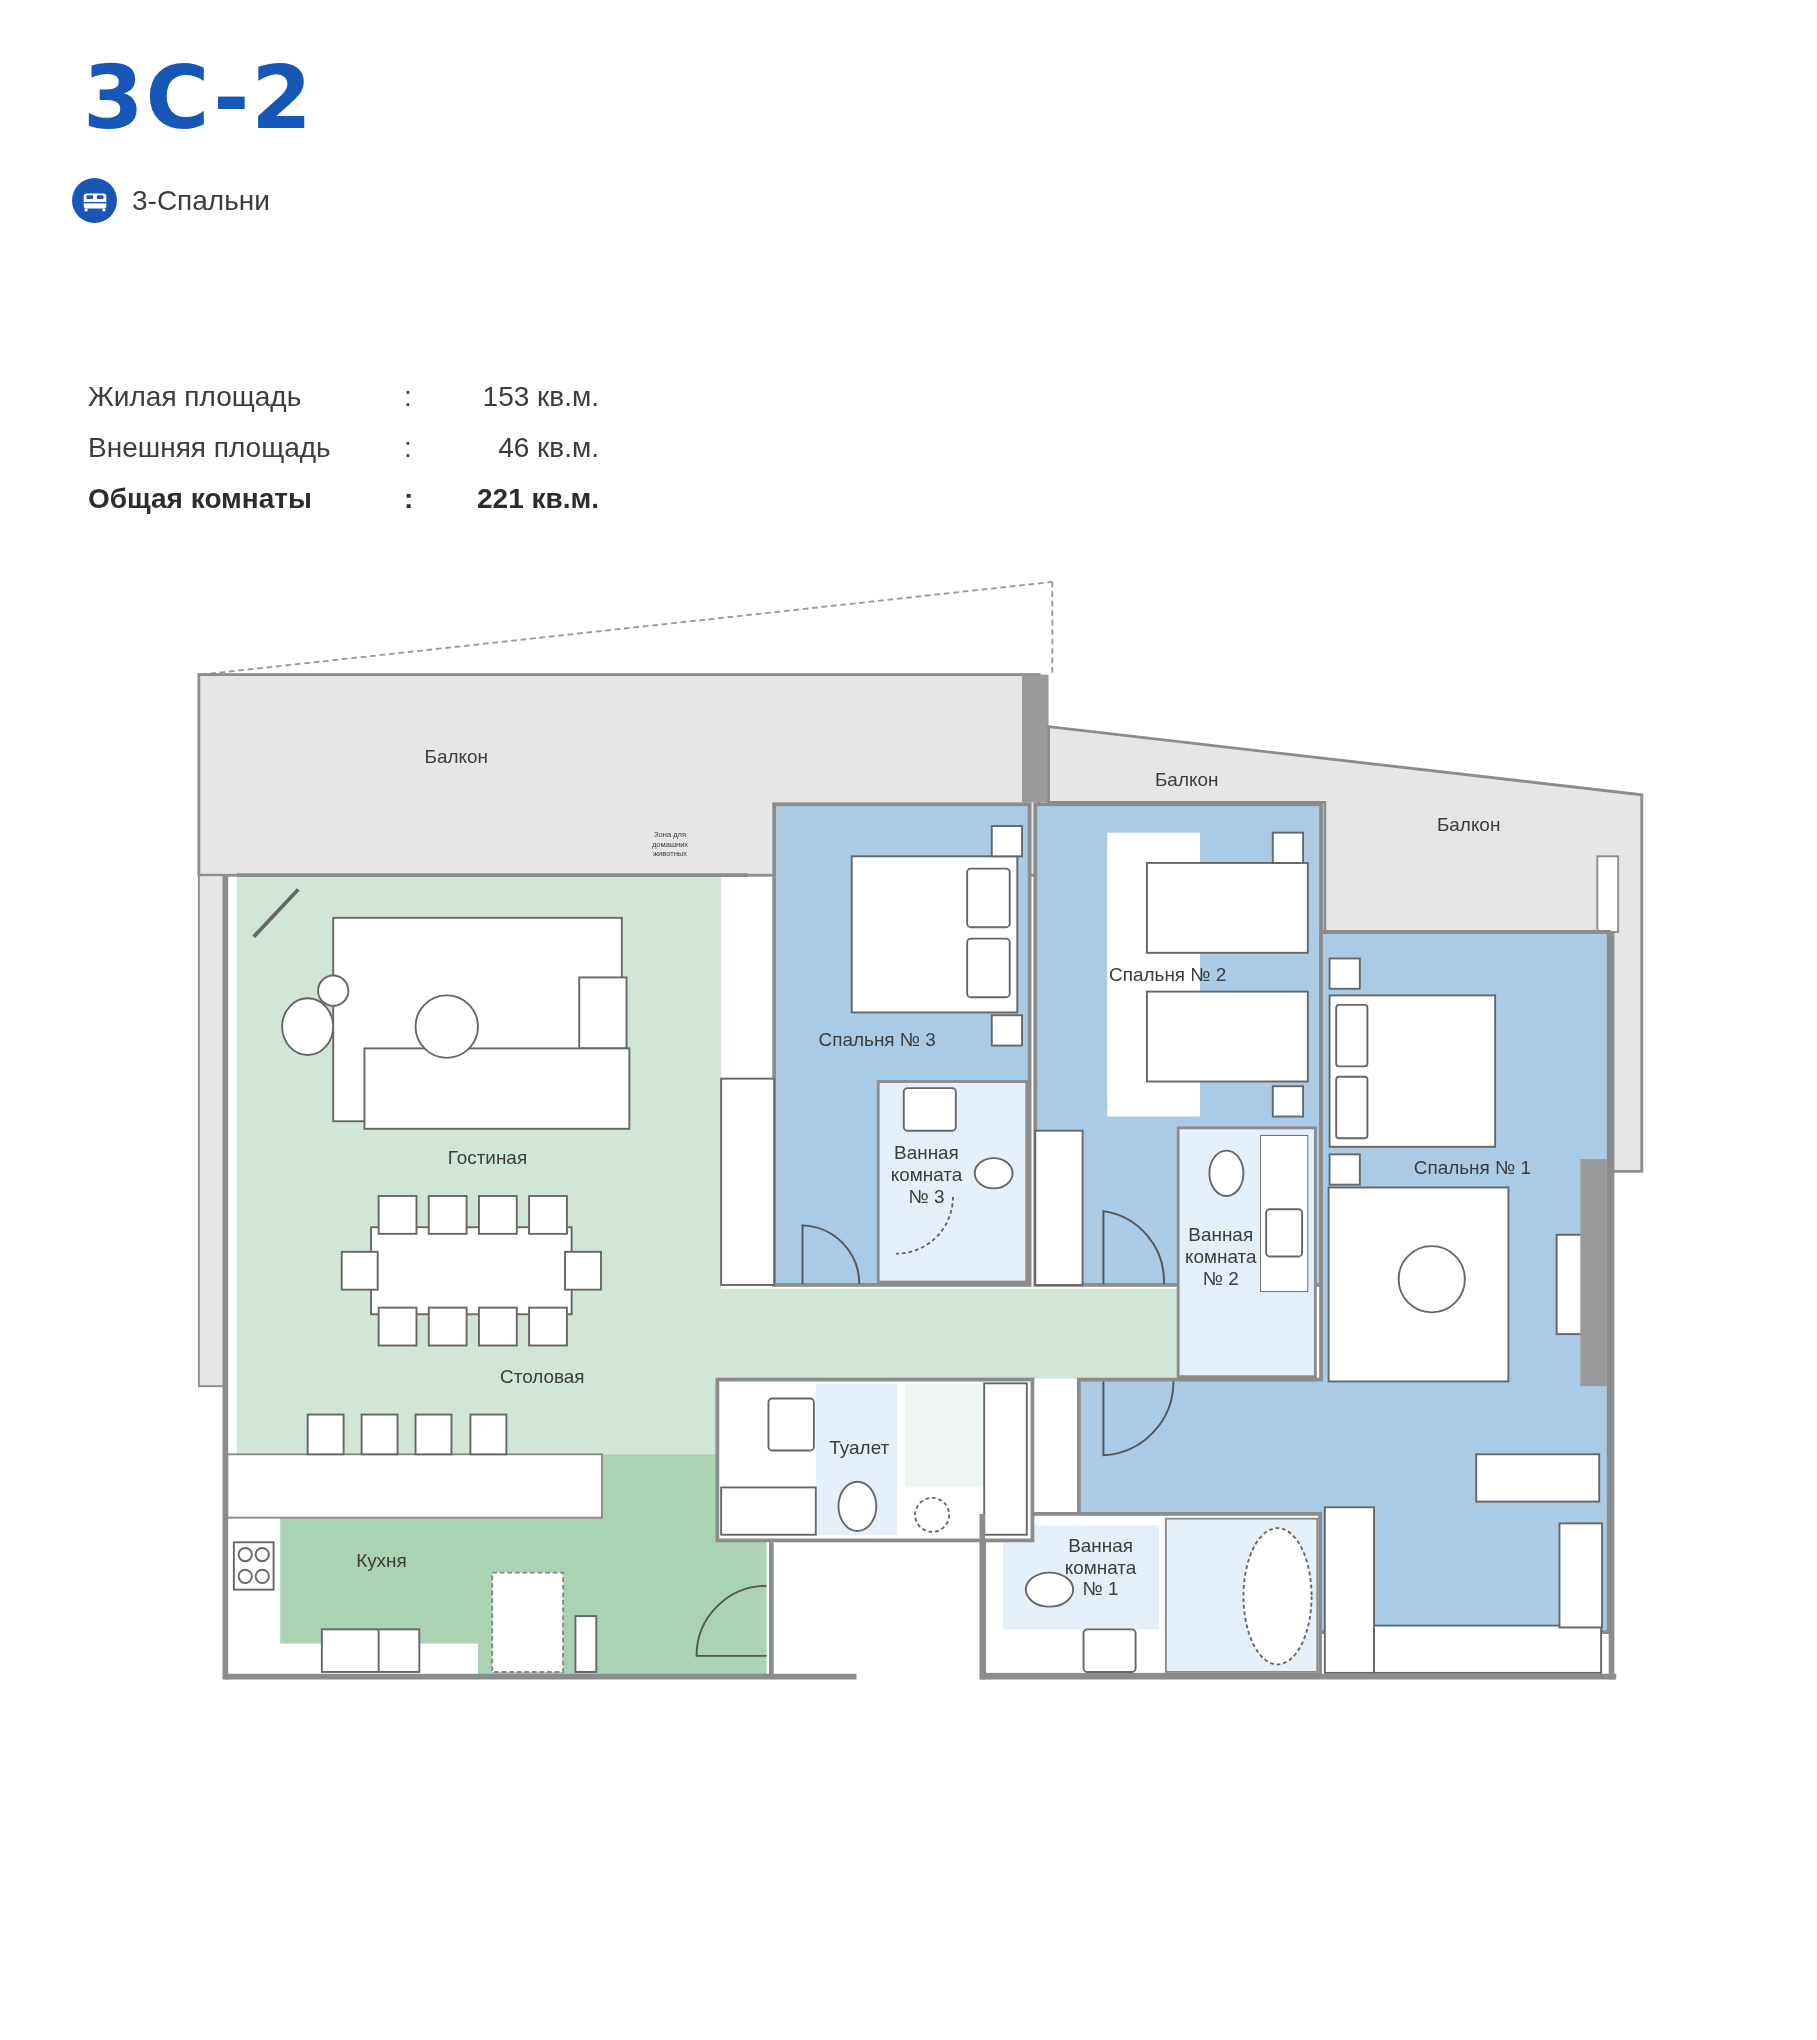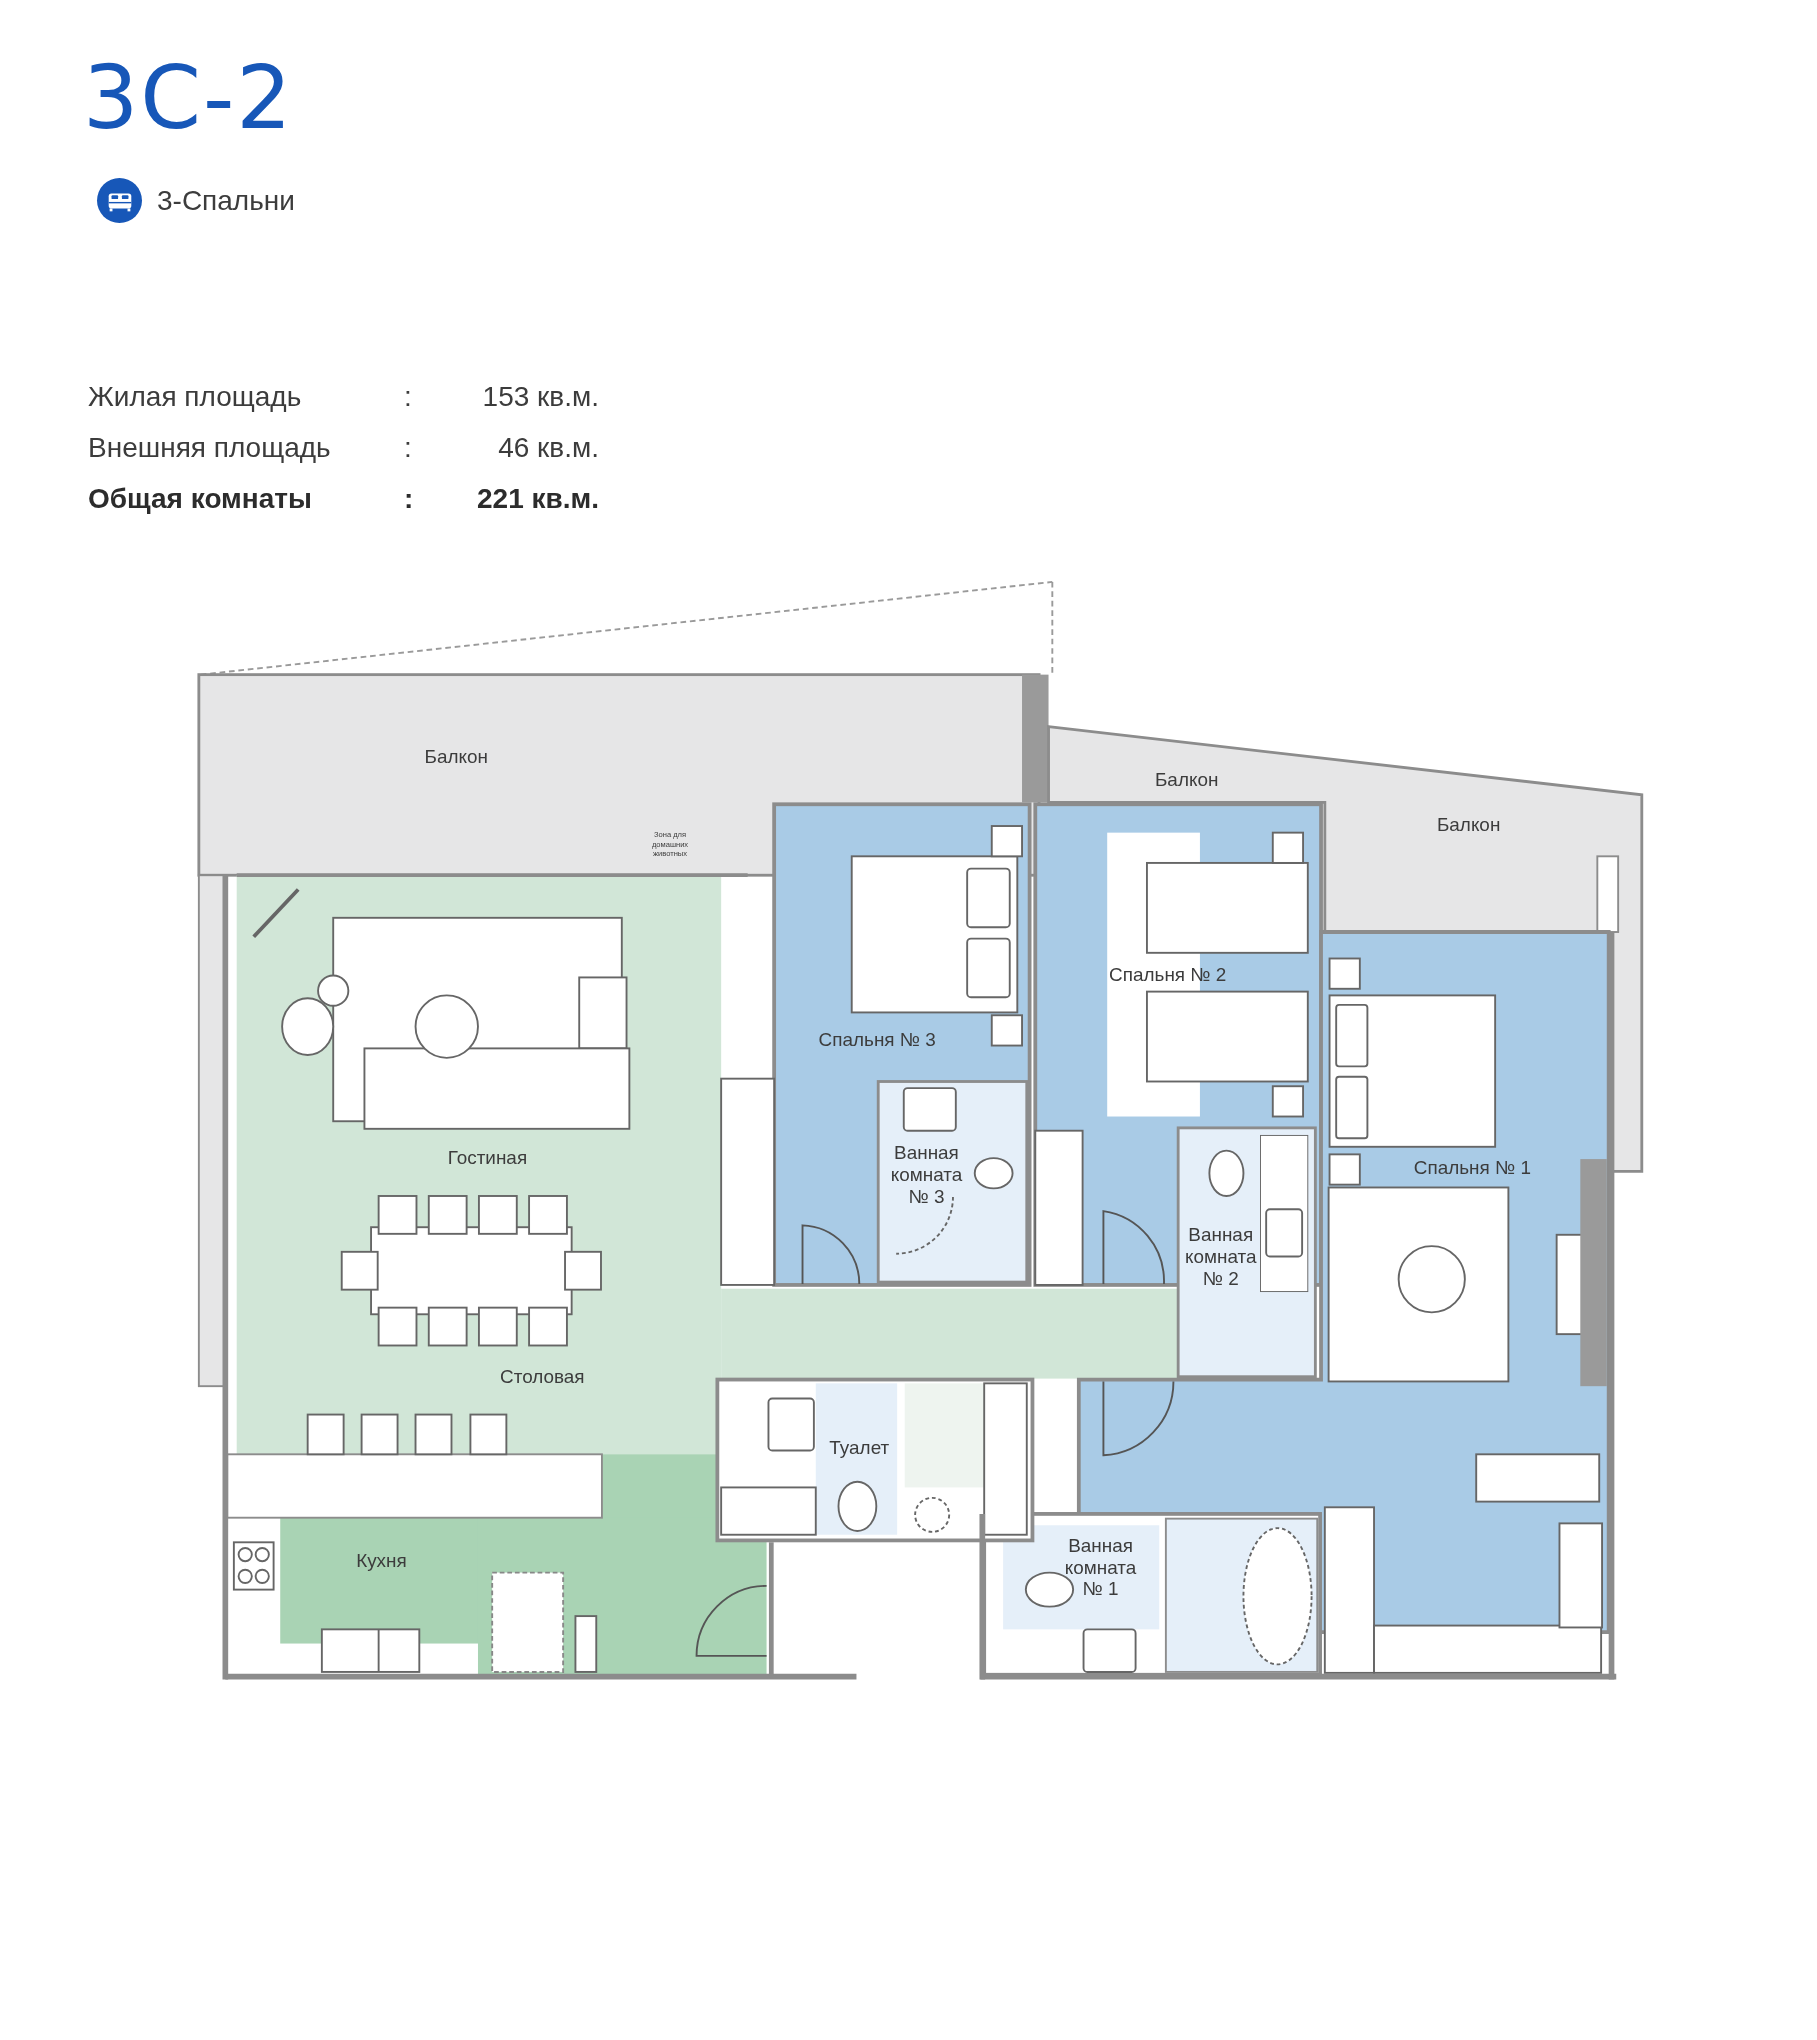--- a/index.html
+++ b/index.html
@@ -1,18 +1,18 @@
 <!DOCTYPE html>
 <html style="font-size:15px"><head>
 <meta charset="utf-8">
 <style>
   html,body{margin:0;padding:0;background:#ffffff;}
   body{width:1817px;height:2040px;position:relative;overflow:hidden;font-family:"Liberation Sans","DejaVu Sans",sans-serif;color:#3a3a3a;}
-  .title{position:absolute;left:83px;top:55px;font-size:87px;font-weight:normal;color:#1757b8;letter-spacing:1.9px;line-height:1;font-family:"DejaVu Sans","Liberation Sans",sans-serif;}
-  .features{position:absolute;left:97px;top:175px;}
+  .title{position:absolute;left:83px;top:55px;font-size:87px;font-weight:bold;color:#1757b8;letter-spacing:1.9px;line-height:1;font-family:"DejaVu Sans","Liberation Sans",sans-serif;}
+  .features{position:absolute;left:72px;top:175px;}
   .feature{display:flex;align-items:center;height:51px;}
   .ficon{width:45px;height:45px;border-radius:50%;background:#1757b8;display:flex;align-items:center;justify-content:center;margin-right:15px;}
   .ficon svg{width:32px;height:32px;}
   .flabel{font-size:28px;color:#3c3c3c;}
   .areas{position:absolute;left:88px;top:381px;}
   .arow{position:relative;height:51px;width:511px;font-size:28px;color:#3c3c3c;}
   .arow .alabel{position:absolute;left:0;top:0;}
   .arow .acolon{position:absolute;left:316px;top:0;}
   .arow .avalue{position:absolute;right:0;top:0;}
   .arow.bold{font-weight:bold;color:#2c2c2c;}

